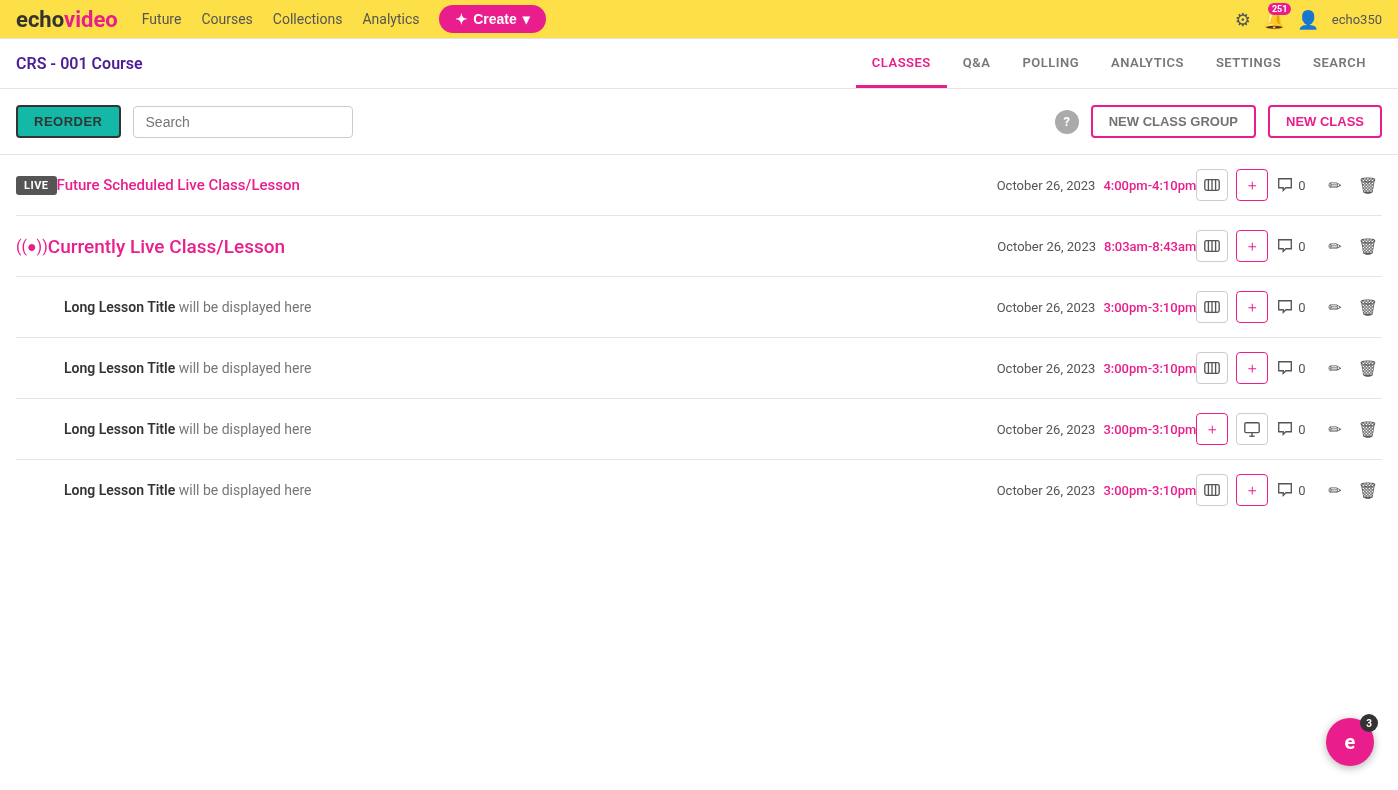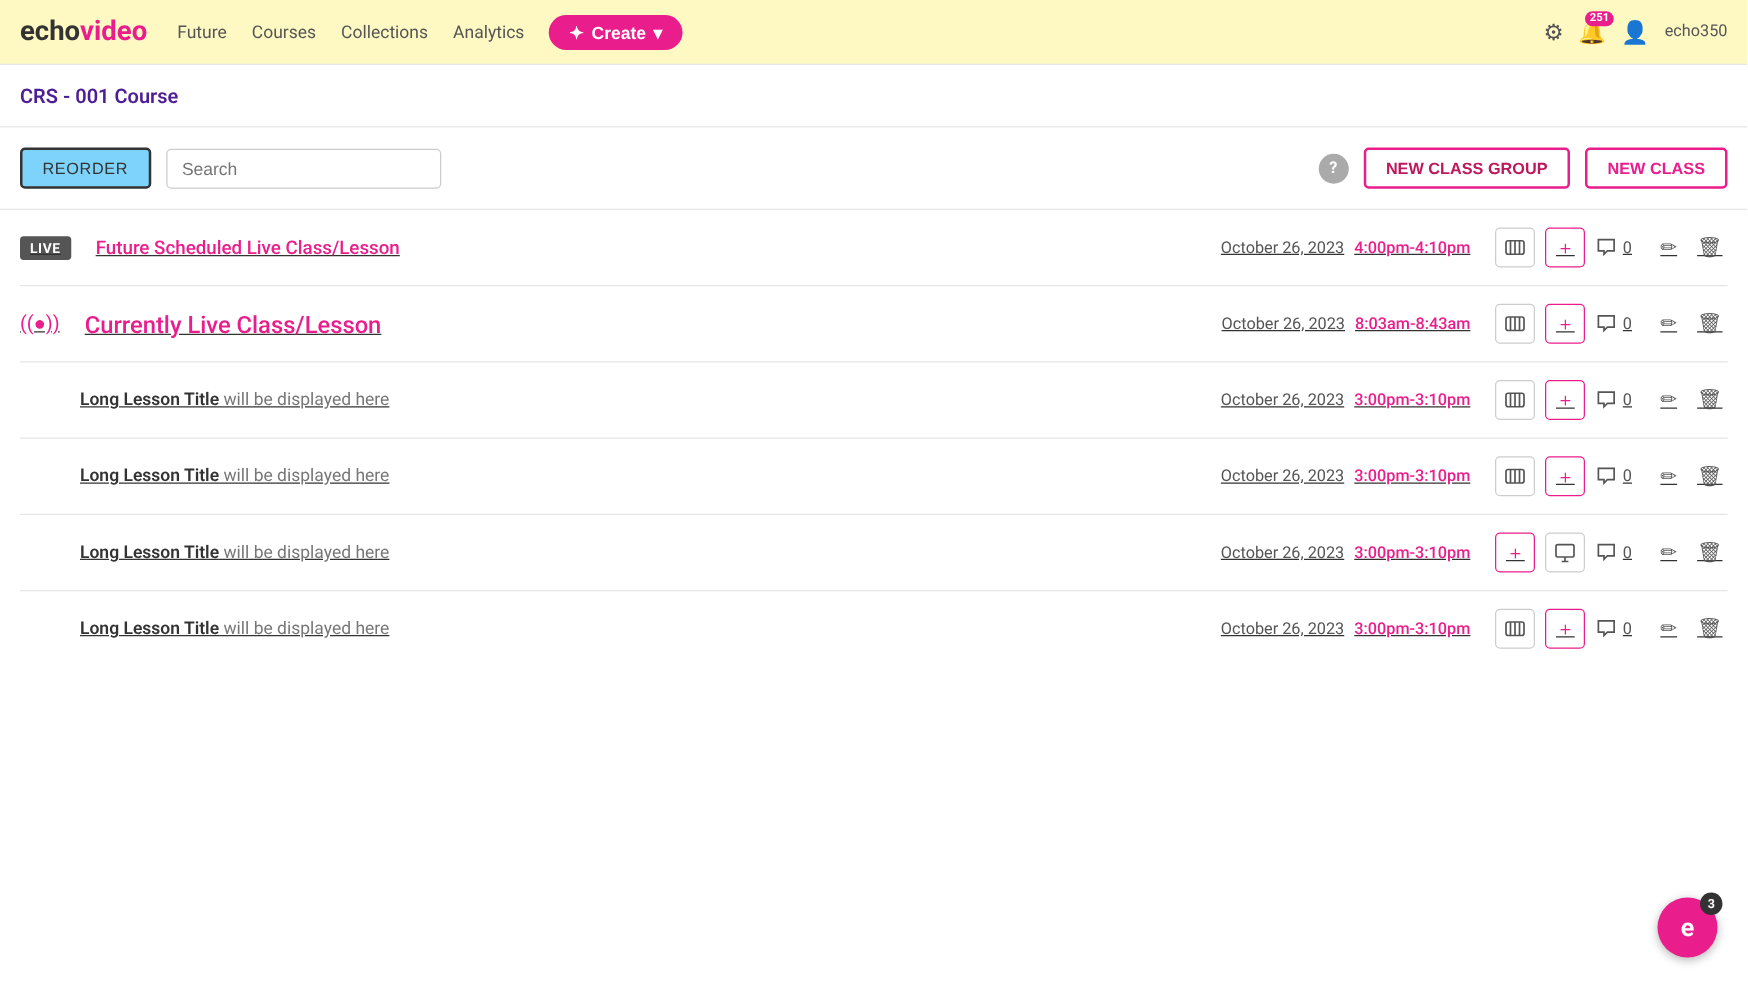--- a/index.html
+++ b/index.html
@@ -1,21 +1,21 @@
 <!DOCTYPE html>
 <html><head>
   <meta charset="utf-8">
   <style>
     * { box-sizing: border-box; margin: 0; padding: 0; }
     body { font-family: -apple-system, BlinkMacSystemFont, 'Segoe UI', Roboto, sans-serif; background: #fff; color: #333; font-size: 14px; }
 
     
     .top-nav {
-      display: flex; align-items: center; padding: 16px 16px; height: 52px;
-      border-bottom: 1px solid #e5e5e5; background: #fef9c3;
+      display: flex; align-items: center; padding: 16px 16px; height: 39px;
+      border-bottom: 1px solid #e5e5e5; background: #fde047;
     }
     .logo { display: flex; align-items: center; margin-right: 24px; }
     .logo-echo { color: #333; font-size: 22px; font-weight: 700; }
     .logo-video { color: #e91e8c; font-size: 22px; font-weight: 700; }
     .nav-links { display: flex; align-items: center; gap: 20px; flex: 1; }
     .nav-link { color: #555; text-decoration: none; font-size: 14px; cursor: pointer; }
     .create-btn {
       background: #e91e8c; color: #fff; border: none; border-radius: 20px;
       padding: 6px 16px; font-size: 14px; font-weight: 600; cursor: pointer;
       display: flex; align-items: center; gap: 6px;
@@ -43,49 +43,49 @@
       text-transform: uppercase;
     }
     .tab-item.active { color: #e91e8c; border-bottom-color: #e91e8c; }
 
     
     .toolbar {
       display: flex; align-items: center; padding: 16px; gap: 12px;
       border-bottom: 1px solid #e5e5e5;
     }
     .reorder-btn {
-      background: #7dd3fc; color: #333; border: 2px solid #333; border-radius: 4px;
-      padding: 7px 16px; font-size: 13px; font-weight: 400; cursor: pointer;
+      background: #14b8a6; color: #333; border: 2px solid #333; border-radius: 4px;
+      padding: 7px 16px; font-size: 13px; font-weight: 700; cursor: pointer;
       letter-spacing: 0.5px;
     }
     .search-input-wrap { position: relative; }
     .search-input {
       border: 1px solid #ccc; border-radius: 4px; padding: 7px 12px;
       font-size: 14px; width: 220px; outline: none; color: #555;
     }
     .toolbar-right { display: flex; align-items: center; gap: 12px; margin-left: auto; }
     .help-icon {
       width: 24px; height: 24px; border-radius: 50%; background: #aaa; color: #fff;
       display: flex; align-items: center; justify-content: center; font-size: 13px;
       font-weight: 700; cursor: pointer;
     }
     .new-class-group-btn {
-      background: #fff; color: #be185d; border: 2px solid #e91e8c; border-radius: 4px;
+      background: #fff; color: #737373; border: 2px solid #e91e8c; border-radius: 4px;
       padding: 7px 16px; font-size: 13px; font-weight: 600; cursor: pointer;
     }
     .new-class-btn {
       background: #fff; color: #e91e8c; border: 2px solid #e91e8c; border-radius: 4px;
       padding: 7px 16px; font-size: 13px; font-weight: 600; cursor: pointer;
     }
 
     
     .class-list { padding: 0 16px; }
     .class-row {
       display: flex; align-items: center; padding: 14px 0;
-      border-bottom: 1px solid #e5e5e5; gap: 20px; text-decoration: underline;
+      border-bottom: 1px solid #e5e5e5; gap: 0;
     }
     .class-row:last-child { border-bottom: none; }
 
     .live-badge {
       background: #555; color: #fff; border-radius: 3px;
       padding: 3px 8px; font-size: 11px; font-weight: 700;
       letter-spacing: 0.5px; white-space: nowrap;
     }
     .live-icon {
       color: #e91e8c; font-size: 16px; white-space: nowrap; display: flex; align-items: center;
@@ -154,20 +154,28 @@
       🔔
       <span class="notification-badge">251</span>
     </span>
     <span class="nav-icon">👤</span>
     <span class="nav-username">echo350</span>
   </div>
 </nav>
 
 <div class="course-header">
   <span class="course-title">CRS - 001 Course</span>
+  <div class="tab-nav">
+    <div class="tab-item active">CLASSES</div>
+    <div class="tab-item">Q&amp;A</div>
+    <div class="tab-item">POLLING</div>
+    <div class="tab-item">ANALYTICS</div>
+    <div class="tab-item">SETTINGS</div>
+    <div class="tab-item">SEARCH</div>
+  </div>
 </div>
 
 <div class="toolbar">
   <button class="reorder-btn">REORDER</button>
   <div class="search-input-wrap">
     <input class="search-input" type="text" placeholder="Search" style="">
   </div>
   <div class="toolbar-right">
     <div class="help-icon">?</div>
     <button class="new-class-group-btn">NEW CLASS GROUP</button>

